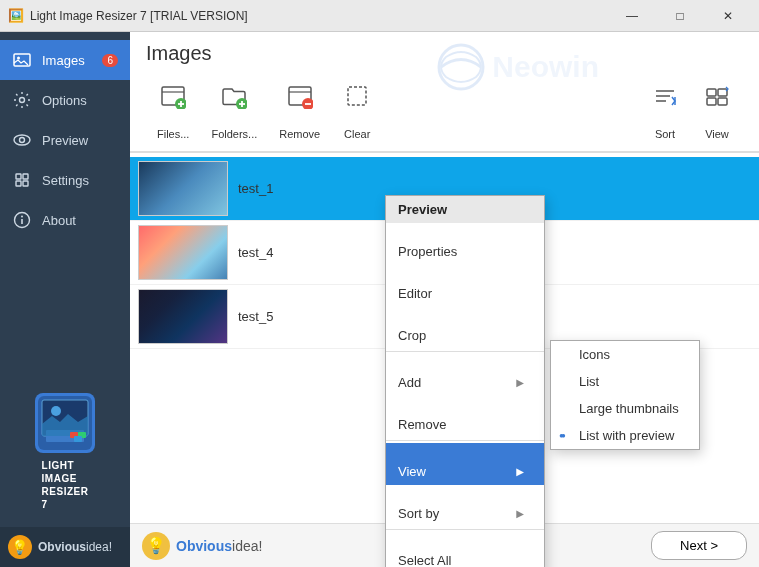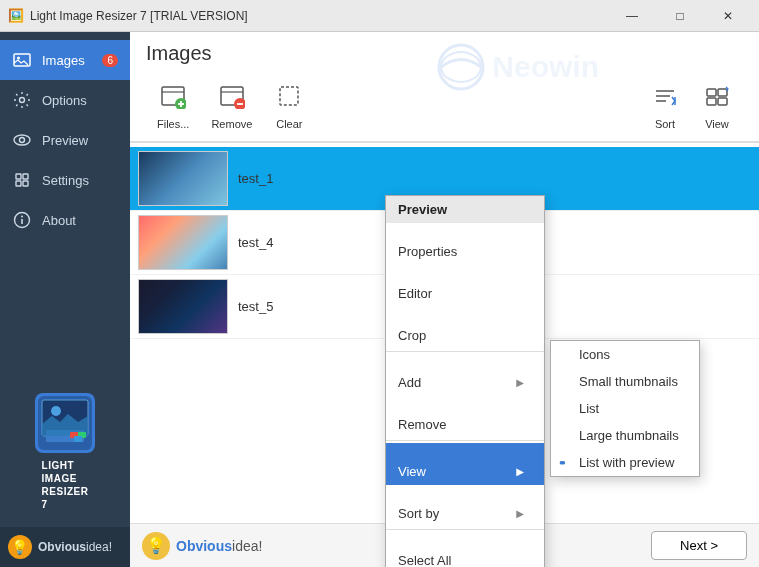--- a/index.html
+++ b/index.html
@@ -181,21 +181,21 @@
       padding: 4px 0 6px 0;
     }
     .toolbar-btn {
       display: flex;
       flex-direction: column;
       align-items: center;
       padding: 4px 10px;
       cursor: pointer;
       border: 1px solid transparent;
       border-radius: 3px;
-      gap: 8px;
+      gap: 18px;
       min-width: 52px;
     }
     .toolbar-btn .tb-icon {
       width: 28px;
       height: 28px;
       display: flex;
       align-items: center;
       justify-content: center;
       font-size: 22px;
     }
@@ -281,21 +281,21 @@
       color: #555;
     }
     .footer-brand-text b { color: #3a7bd5; }
     .btn-next {
       margin-left: auto;
       background: white;
       border: 1px solid #aaa;
       padding: 6px 28px;
       font-size: 13px;
       cursor: pointer;
-      border-radius: 4px;
+      border-radius: 12px;
     }
 
     
     .context-menu {
       position: absolute;
       background: white;
       border: 1px solid #aaa;
       box-shadow: 2px 4px 12px rgba(0,0,0,0.2);
       min-width: 160px;
       z-index: 100;
@@ -483,20 +483,31 @@
           <span class="tb-icon">
             <svg width="26" height="26" viewBox="0 0 26 26">
               <rect x="2" y="4" width="22" height="18" rx="1.5" fill="none" stroke="#555" stroke-width="1.5"></rect>
               <path d="M2 9h22" stroke="#555" stroke-width="1.2"></path>
               <circle cx="21" cy="21" r="6" fill="#4caf50"></circle>
               <line x1="21" y1="18" x2="21" y2="24" stroke="white" stroke-width="1.8"></line>
               <line x1="18" y1="21" x2="24" y2="21" stroke="white" stroke-width="1.8"></line>
             </svg>
           </span>
           <span class="tb-label">Files...</span>
+        </div>
+        <div class="toolbar-btn">
+          <span class="tb-icon">
+            <svg width="26" height="26" viewBox="0 0 26 26">
+              <path d="M2 8 L2 20 Q2 21.5 3.5 21.5 L22.5 21.5 Q24 21.5 24 20 L24 10 Q24 8.5 22.5 8.5 L13 8.5 L11 6 L3.5 6 Q2 6 2 8Z" fill="none" stroke="#555" stroke-width="1.5"></path>
+              <circle cx="21" cy="21" r="6" fill="#4caf50"></circle>
+              <line x1="21" y1="18" x2="21" y2="24" stroke="white" stroke-width="1.8"></line>
+              <line x1="18" y1="21" x2="24" y2="21" stroke="white" stroke-width="1.8"></line>
+            </svg>
+          </span>
+          <span class="tb-label">Folders...</span>
         </div>
         <div class="toolbar-btn">
           <span class="tb-icon">
             <svg width="26" height="26" viewBox="0 0 26 26">
               <rect x="2" y="4" width="22" height="18" rx="1.5" fill="none" stroke="#555" stroke-width="1.5"></rect>
               <path d="M2 9h22" stroke="#555" stroke-width="1.2"></path>
               <circle cx="21" cy="21" r="6" fill="#e74c3c"></circle>
               <line x1="18" y1="21" x2="24" y2="21" stroke="white" stroke-width="1.8"></line>
             </svg>
           </span>
@@ -598,23 +609,20 @@
   <div class="ctx-item">
     <span>Select All</span>
   </div>
 </div>
 
 <div class="submenu">
   <div class="sub-item">
     <span>Icons</span>
   </div>
   <div class="sub-item">
-    <span>Small thumbnails</span>
-  </div>
-  <div class="sub-item">
     <span>List</span>
   </div>
   <div class="sub-item">
     <span>Large thumbnails</span>
   </div>
   <div class="sub-item checked" style="position:relative;">
     <span style="position:absolute;left:8px;font-size:8px;color:#3a7bd5;">●</span>
     <span>List with preview</span>
   </div>
 </div>

